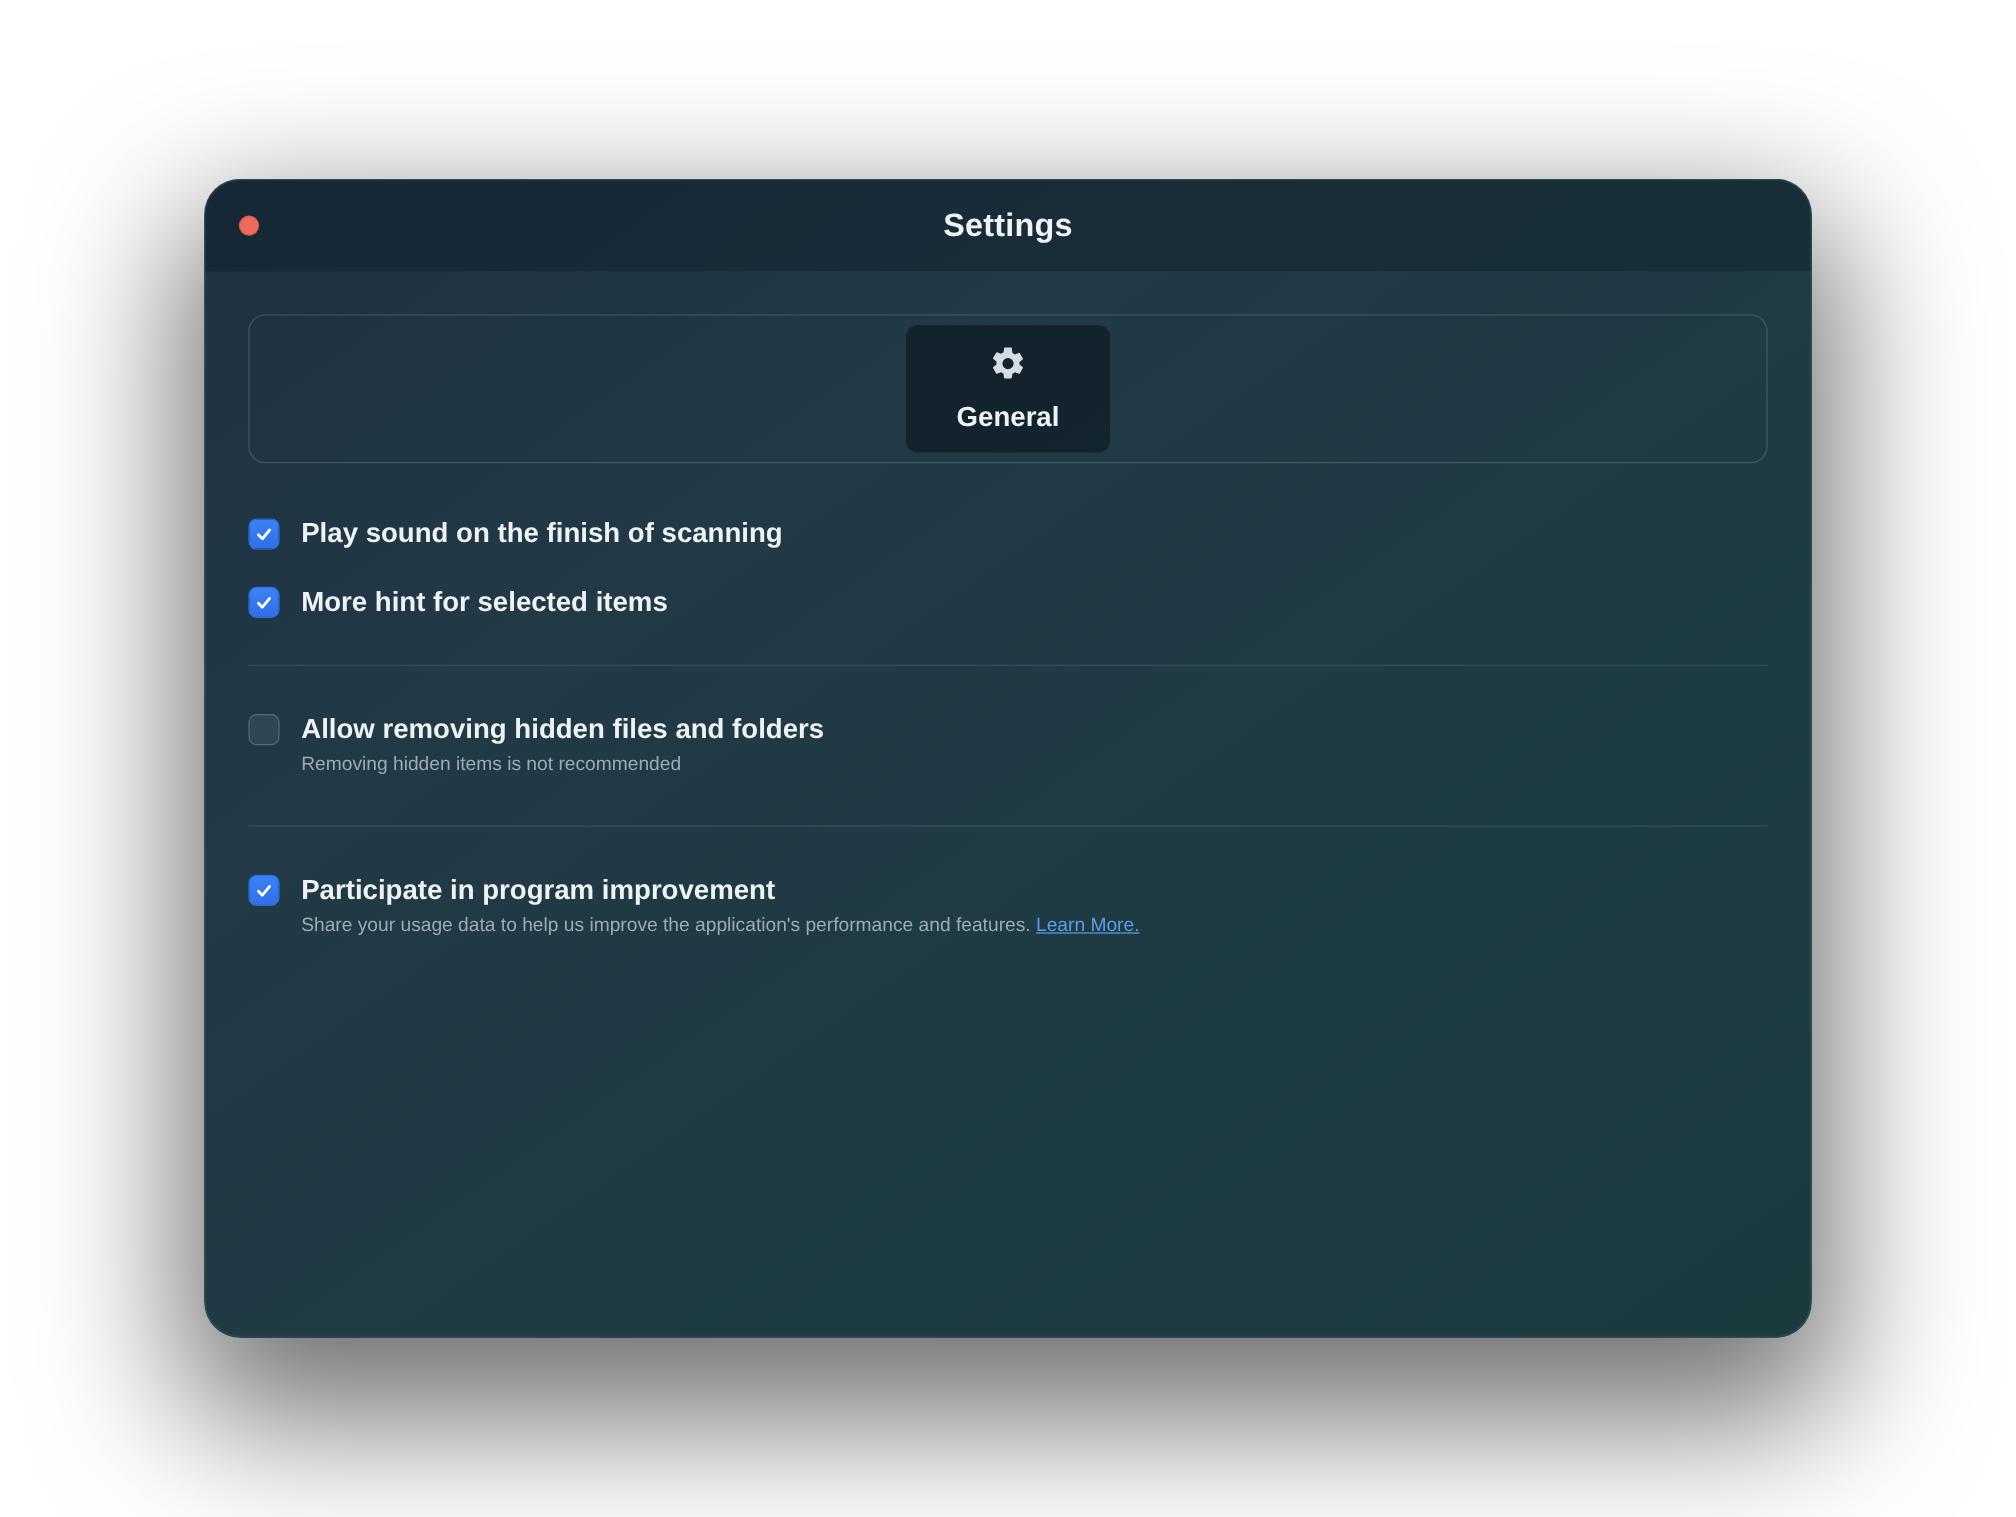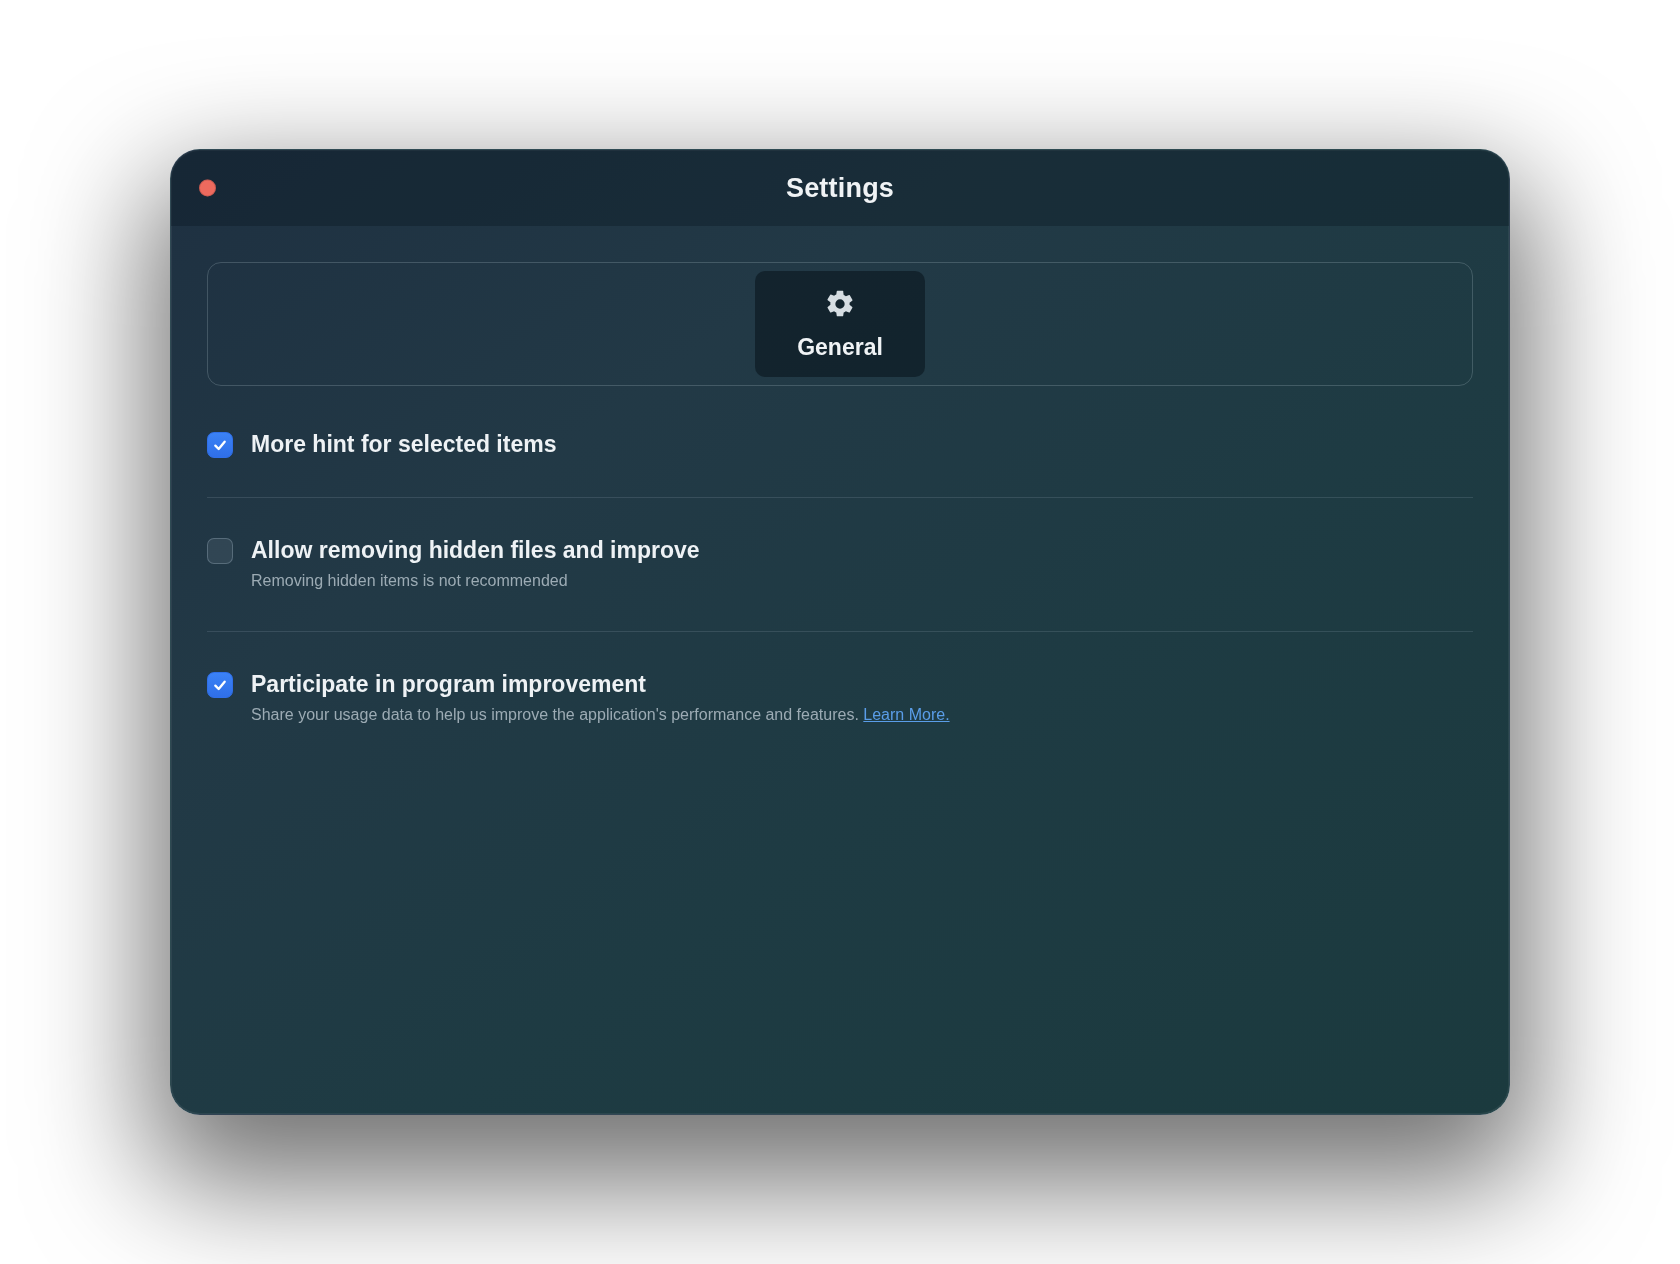--- a/index.html
+++ b/index.html
@@ -149,52 +149,62 @@
             <path d="M19.14 12.94a7.07 7.07 0 0 0 .05-.94 7.07 7.07 0 0 0-.05-.94l2.03-1.58a.5.5 0 0 0 .12-.64l-1.92-3.32a.5.5 0 0 0-.6-.22l-2.39.96a7.22 7.22 0 0 0-1.62-.94l-.36-2.54A.5.5 0 0 0 13.9 2h-3.84a.5.5 0 0 0-.5.42l-.36 2.54c-.58.24-1.12.55-1.62.94l-2.39-.96a.5.5 0 0 0-.6.22L2.67 8.48a.5.5 0 0 0 .12.64l2.03 1.58c-.03.31-.05.63-.05.94s.02.63.05.94l-2.03 1.58a.5.5 0 0 0-.12.64l1.92 3.32c.13.22.39.31.6.22l2.39-.96c.5.39 1.04.7 1.62.94l.36 2.54c.04.24.25.42.5.42h3.84c.25 0 .46-.18.5-.42l.36-2.54c.58-.24 1.12-.55 1.62-.94l2.39.96c.21.09.47 0 .6-.22l1.92-3.32a.5.5 0 0 0-.12-.64l-2.03-1.58zM12 15.5A3.5 3.5 0 1 1 12 8.5a3.5 3.5 0 0 1 0 7z"></path>
           </svg>
         </span>
         <span class="label">General</span>
       </div>
     </div>
 
     <div class="rows">
 
 
-
       <div class="row">
         <div class="checkbox checked">
           <svg viewBox="0 0 24 24" fill="none" stroke="#fff" stroke-width="3.5" stroke-linecap="round" stroke-linejoin="round">
               <polyline points="5 13 10 18 19 7"></polyline>
             </svg>
         </div>
         <div class="textcol">
-          <div class="primary">More hint for selected items</div>
-        </div>
-      </div>
-
-
-      <hr class="sep">
-
-      <div class="row">
-        <div class="checkbox unchecked"></div>
-        <div class="textcol">
-          <div class="primary">Allow removing hidden files and improve</div>
-          <div class="secondary">Removing hidden items is not recommended</div>
-        </div>
-      </div>
-
-      <hr class="sep">
+          <div class="primary">Play sound on the finish of scanning</div>
+        </div>
+      </div>
 
       <div class="row">
         <div class="checkbox checked">
           <svg viewBox="0 0 24 24" fill="none" stroke="#fff" stroke-width="3.5" stroke-linecap="round" stroke-linejoin="round">
               <polyline points="5 13 10 18 19 7"></polyline>
             </svg>
         </div>
         <div class="textcol">
+          <div class="primary">More hint for selected items</div>
+        </div>
+      </div>
+
+
+      <hr class="sep">
+
+      <div class="row">
+        <div class="checkbox unchecked"></div>
+        <div class="textcol">
+          <div class="primary">Allow removing hidden files and folders</div>
+          <div class="secondary">Removing hidden items is not recommended</div>
+        </div>
+      </div>
+
+      <hr class="sep">
+
+      <div class="row">
+        <div class="checkbox checked">
+          <svg viewBox="0 0 24 24" fill="none" stroke="#fff" stroke-width="3.5" stroke-linecap="round" stroke-linejoin="round">
+              <polyline points="5 13 10 18 19 7"></polyline>
+            </svg>
+        </div>
+        <div class="textcol">
           <div class="primary">Participate in program improvement</div>
           <div class="secondary">
             <span>Share your usage data to help us improve the application's performance and features. </span><a href="#">Learn More.</a>
           </div>
         </div>
       </div>
 
     </div>
   </div>
 </div>

